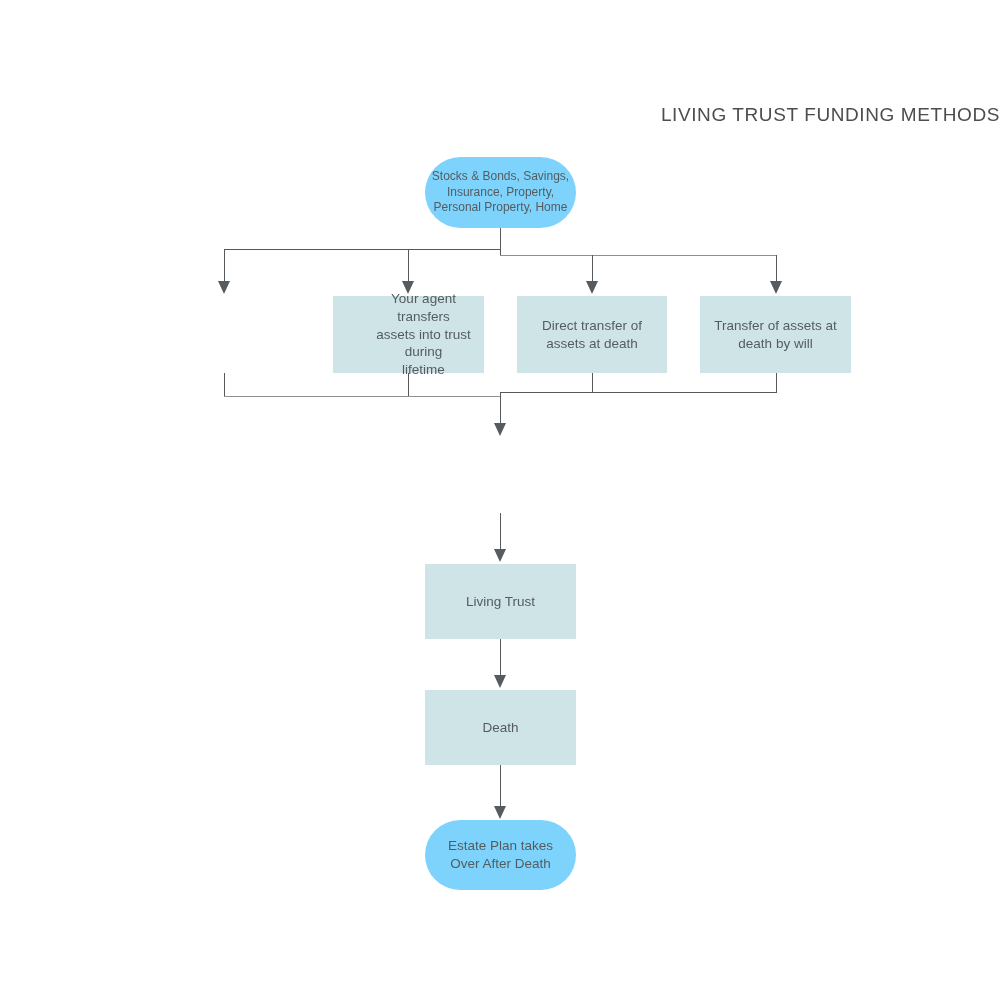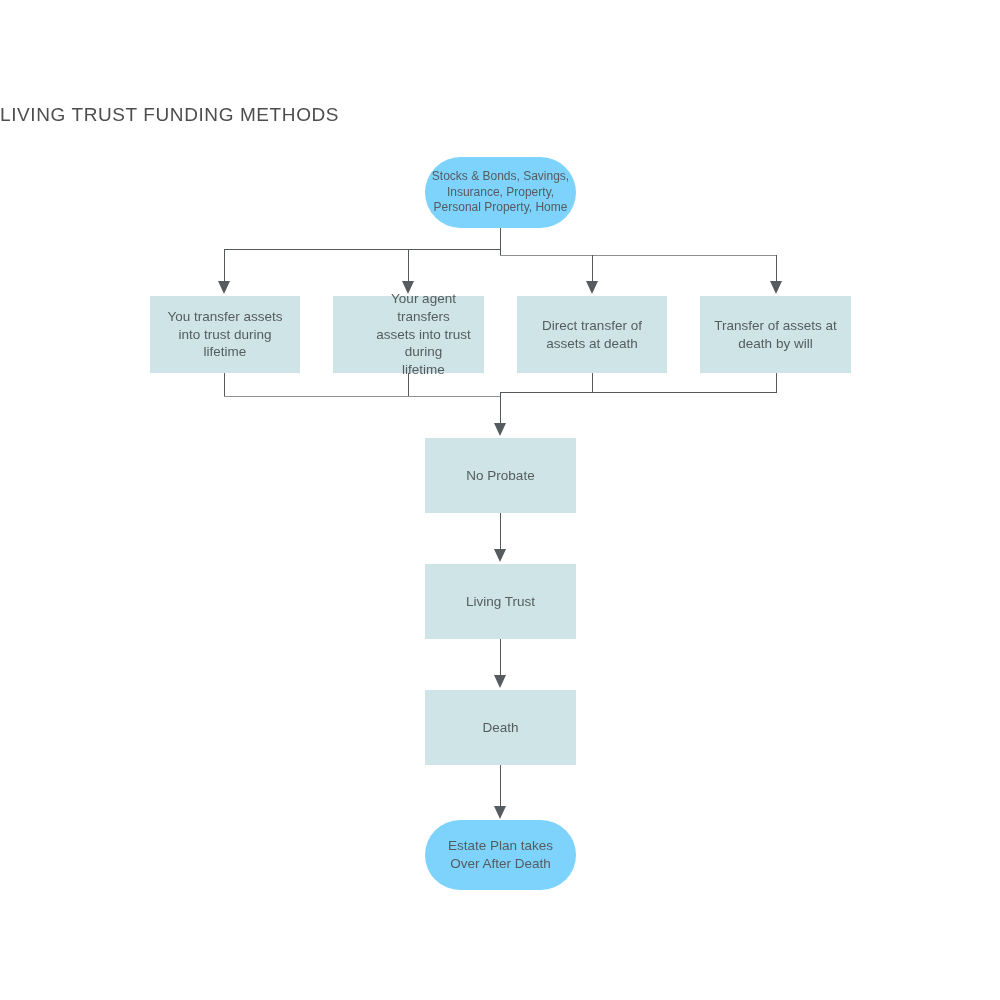--- a/index.html
+++ b/index.html
@@ -19,21 +19,21 @@
     height: 1000px;
     background: #ffffff;
   }
 
   
   .chart-title {
     position: absolute;
     left: 0;
     top: 104px;
     width: 1000px;
-    text-align: left;
+    text-align: right;
     font-size: 19px;
     letter-spacing: 0.6px;
     color: #4d4d4d;
     font-family: "Liberation Sans", sans-serif;
     white-space: pre;
   }
 
   
   .node {
     position: absolute;
@@ -104,24 +104,20 @@
 
   <div class="ln ln-v" style="left:408px; top:249px; height:34px;"></div>
   <div class="arrow" style="left:402px; top:281px;"></div>
 
   <div class="ln ln-v" style="left:592px; top:255px; height:28px;"></div>
   <div class="arrow" style="left:586px; top:281px;"></div>
 
   <div class="ln ln-v" style="left:776px; top:255px; height:28px;"></div>
   <div class="arrow" style="left:770px; top:281px;"></div>
 
-  <div class="node node-process" style="left:150px; top:296px; width:150px; height:77px;">
-    <span class="node-label">You transfer assets
-into trust during lifetime</span>
-  </div>
 
   <div class="node node-process" style="left:333px; top:296px; width:151px; height:77px;padding-left:36px;">
     <span class="node-label">Your agent transfers
 assets into trust during
 lifetime</span>
   </div>
 
   <div class="node node-process" style="left:517px; top:296px; width:150px; height:77px;">
     <span class="node-label">Direct transfer of
 assets at death</span>
@@ -137,23 +133,20 @@
   <div class="ln ln-v" style="left:592px; top:373px; height:19px;"></div>
   <div class="ln ln-v" style="left:776px; top:373px; height:19px;"></div>
 
   <div class="ln ln-h ln-light" style="left:224px; top:396px; width:277px;"></div>
 
   <div class="ln ln-h" style="left:500px; top:392px; width:277px;"></div>
 
   <div class="ln ln-v" style="left:500px; top:392px; height:34px;"></div>
   <div class="arrow" style="left:494px; top:423px;"></div>
 
-  <div class="node node-process" style="left:425px; top:438px; width:151px; height:75px;">
-    <span class="node-label">No Probate</span>
-  </div>
 
   <div class="ln ln-v" style="left:500px; top:513px; height:39px;"></div>
   <div class="arrow" style="left:494px; top:549px;"></div>
 
   <div class="node node-process" style="left:425px; top:564px; width:151px; height:75px;">
     <span class="node-label">Living Trust</span>
   </div>
 
   <div class="ln ln-v" style="left:500px; top:639px; height:39px;"></div>
   <div class="arrow" style="left:494px; top:675px;"></div>

